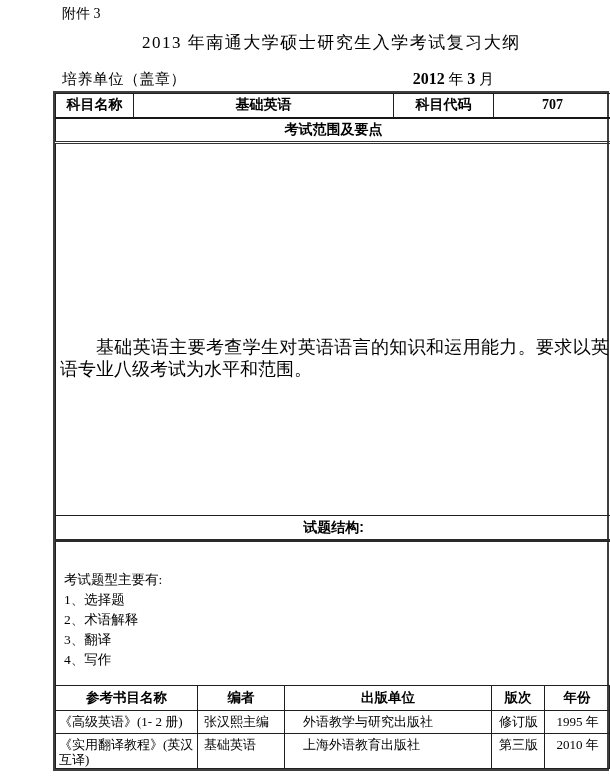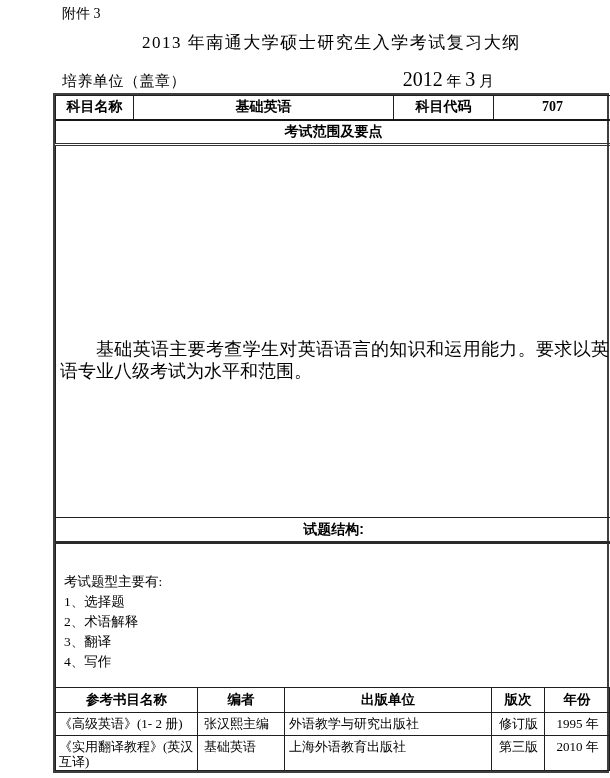--- a/index.html
+++ b/index.html
@@ -20,21 +20,21 @@
     font-size: 17px; line-height: 21px; letter-spacing: 1.5px;
     white-space: nowrap;
   }
   .unit-row {
     margin-top: 16px; margin-left: 62px; margin-right: 116px;
     display: flex; justify-content: space-between; align-items: flex-end;
     font-size: 15px; line-height: 20px;
   }
   .unit-label { letter-spacing: 0.5px; }
   .doc-date { font-size: 15px; white-space: nowrap; }
-  .doc-date .num { font-weight: normal; font-size: 20px; }
+  .doc-date .num { font-weight: bold; font-size: 16px; }
 
   .form-wrap {
     margin-left: 53px; margin-top: 2px; width: 556px;
     border: 2px solid #3f3f3f; background: #fff;
   }
   table.grid { border-collapse: collapse; width: 100%; table-layout: fixed; }
   table.grid td {
     border: 1px solid #1f1f1f;
     font-size: 14px; vertical-align: middle;
     overflow: hidden;
@@ -70,21 +70,21 @@
     border: 1px solid #1f1f1f; font-size: 13px;
     vertical-align: top; padding: 3px 2px 1px 3px; line-height: 15px;
   }
   table.refs tr.refs-hd td {
     border-top: 0; height: 24px;
     font-family: "Liberation Sans", "DejaVu Sans", sans-serif;
     font-weight: bold; text-align: center; vertical-align: middle;
     font-size: 13.5px; padding: 0;
   }
   table.refs td.c { text-align: center; }
-  table.refs td.pub { padding-left: 4px; }
+  table.refs td.pub { padding-left: 18px; }
   table.refs td.ed { padding-left: 6px; }
   tr.refs-r1 td { height: 23px; }
   tr.refs-r2 td { height: 32px; }
 </style>
 </head>
 <body>
 
 <div class="page">
 
   <div class="attachment">附件 3</div>

